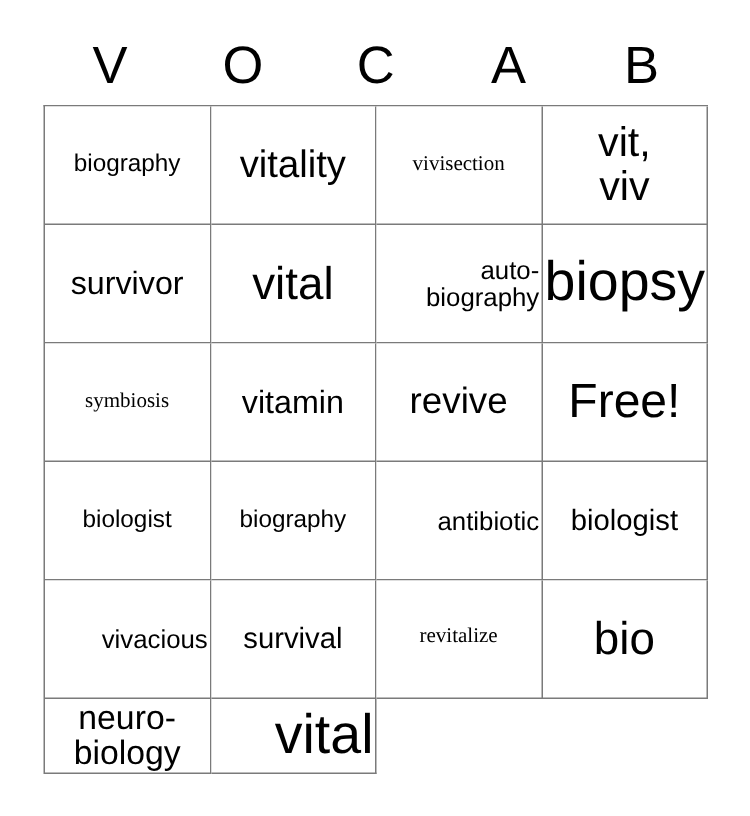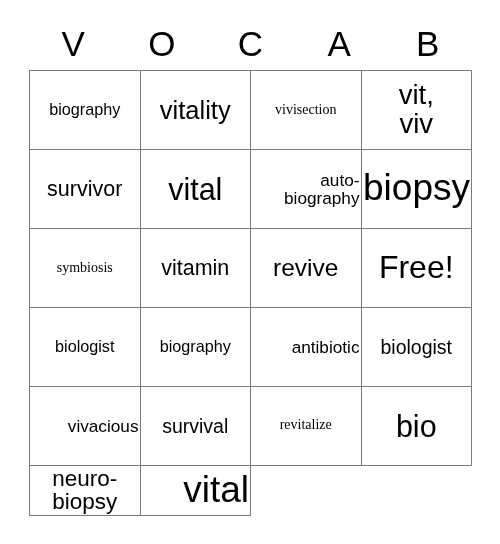--- a/index.html
+++ b/index.html
@@ -168,20 +168,20 @@
         <span class="cell-text fs-19">survival</span>
       </div>
     <div class="cell">
         <span class="cell-text fs-15">revitalize</span>
       </div>
     <div class="cell">
         <span class="cell-text fs-30">bio</span>
       </div>
     <div class="cell">
         <span class="cell-text fs-22">neuro-
-biopsy</span>
+biology</span>
       </div>
     <div class="cell">
         <span class="cell-text fs-28">vital</span>
       </div>
 
   </div>
 </div>
 
 </body></html>

